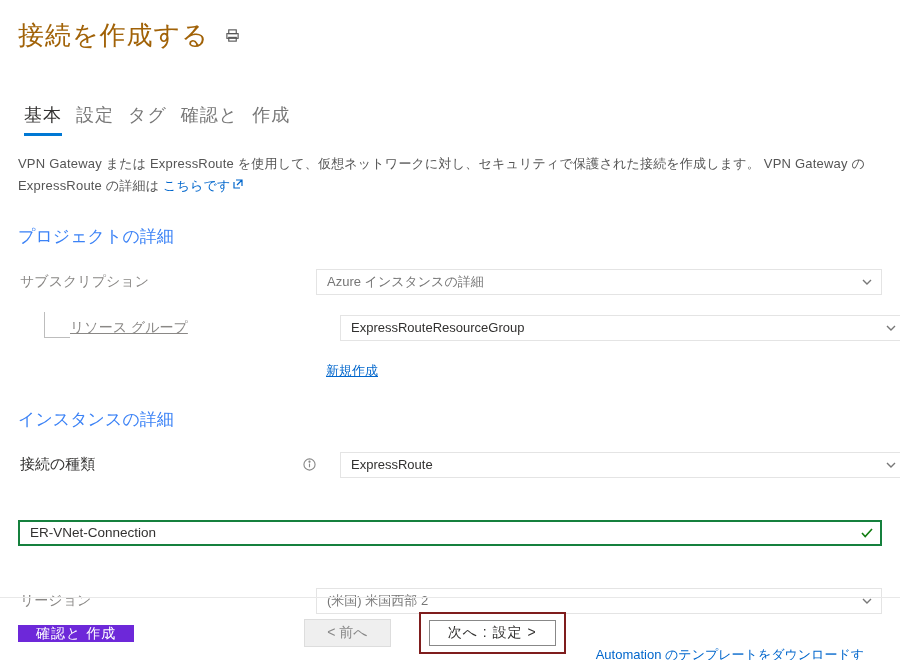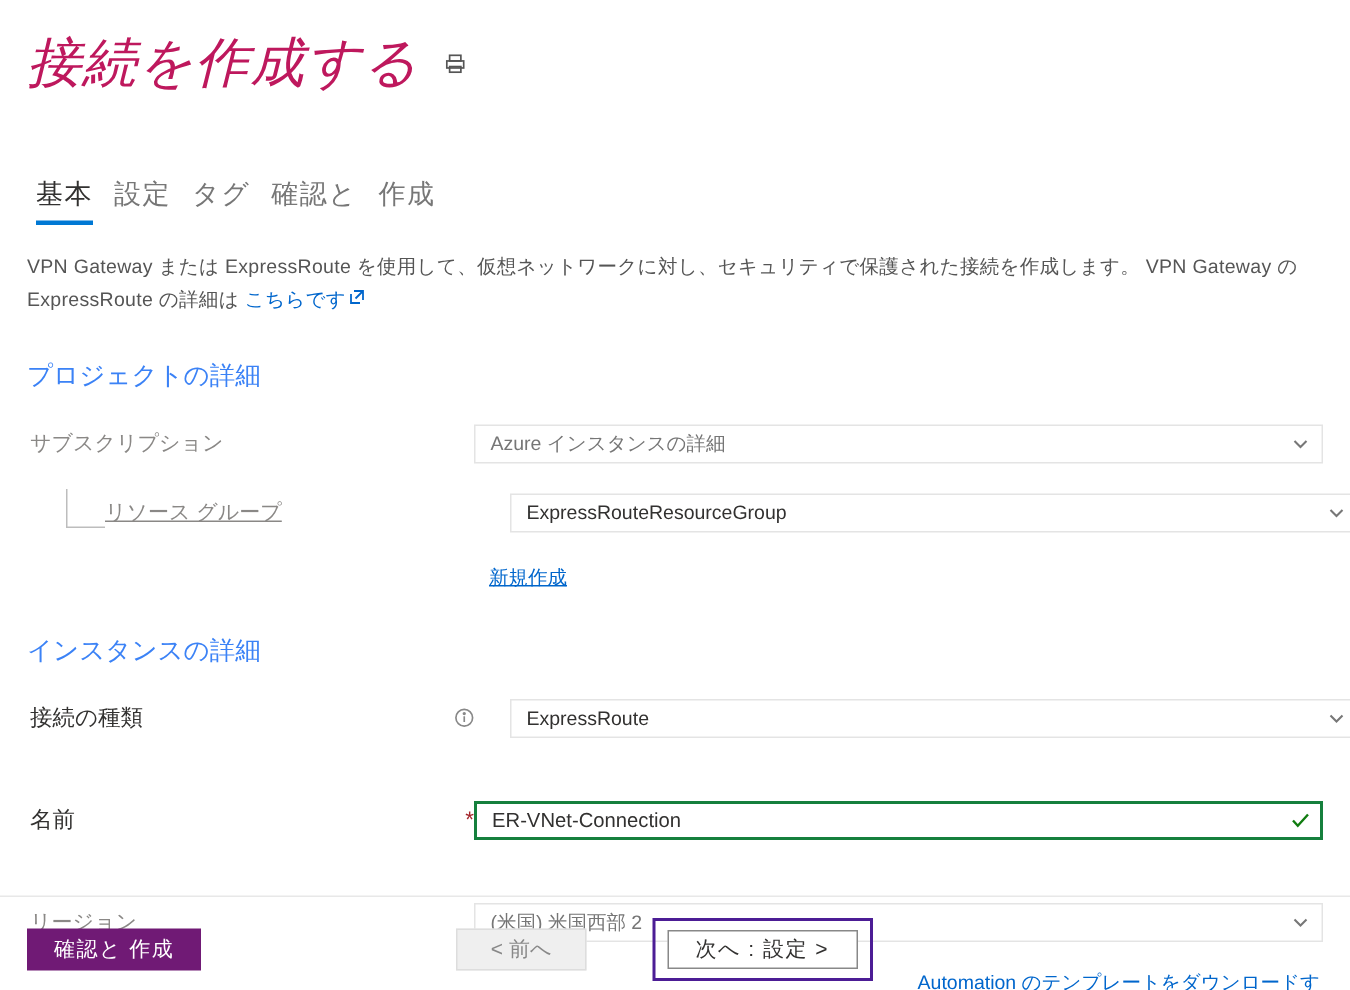--- a/index.html
+++ b/index.html
@@ -4,21 +4,21 @@
 <style>
   * { box-sizing: border-box; margin: 0; padding: 0; }
   html, body {
     width: 900px; height: 660px;
     font-family: "Segoe UI", "Yu Gothic UI", Meiryo, sans-serif;
     background: #ffffff; color: #323130;
     overflow: hidden;
   }
   .page { padding: 18px 18px 0 18px; height: 100%; position: relative; }
   .title-row { display: flex; align-items: center; gap: 16px; margin-bottom: 50px; }
-  .page-title { font-size: 36px; font-weight: 400; color: #be185d; letter-spacing: 1px; font-style: italic; }
+  .page-title { font-size: 26px; font-weight: 400; color: #a16207; letter-spacing: 1px; }
   .print-icon svg { width: 15px; height: 15px; display: block; }
   .tabs { display: flex; gap: 14px; margin-bottom: 18px; padding-left: 6px; }
   .tab {
     font-size: 18px; color: #777; padding-bottom: 6px; letter-spacing: 1px;
     cursor: default;
   }
   .tab.active { color: #323130; border-bottom: 3px solid #0078d4; }
   .desc {
     font-size: 13px; color: #555; line-height: 1.6; margin-bottom: 28px;
     letter-spacing: 0.2px;
@@ -72,31 +72,31 @@
   .footer-sep {
     position: absolute; left: 0; right: 0; bottom: 62px;
     border-top: 1px solid #e8e8e8;
   }
   .footer {
     position: absolute; left: 0; right: 0; bottom: 0;
     height: 54px; display: flex; align-items: center;
     padding: 0 18px; gap: 0;
   }
   .btn-primary {
-    background: #701a75; color: #fff; border: none;
-    height: 28px; padding: 0 18px; font-size: 14px;
+    background: #6d28d9; color: #fff; border: none;
+    height: 17px; padding: 0 18px; font-size: 14px;
     font-family: inherit; cursor: pointer; letter-spacing: 1px;
   }
   .btn-secondary {
     background: #efefef; color: #888; border: 1px solid #ddd;
     height: 28px; padding: 0 22px; font-size: 14px;
     font-family: inherit; cursor: pointer; margin-left: 170px;
   }
   .btn-next-wrap {
-    border: 2px solid #4c1d95; padding: 6px 8px; margin-left: 44px;
+    border: 2px solid #7f1d1d; padding: 6px 8px; margin-left: 28px;
     display: inline-flex;
   }
   .btn-next {
     background: #fff; color: #323130; border: 1px solid #888;
     height: 26px; padding: 0 18px; font-size: 14px;
     font-family: inherit; cursor: pointer; letter-spacing: 1px;
   }
   .footer-link { color: #0066cc; font-size: 13px; margin-left: 30px; text-decoration: none; margin-top: 43px; }
 </style>
 </head>
@@ -186,24 +186,20 @@
               <path d="M2 4l4 4 4-4"></path>
             </svg>
           </span>
       </div>
     </div>
   </div>
 
   <div class="section-gap"></div>
 
   <div class="field-row">
-    <div class="field-label dark">
-      <span>名前</span>
-      <span class="required">*</span>
-    </div>
     <div class="field-value">
       <div class="text-input-wrap">
         <input class="text-input" value="ER-VNet-Connection" style="">
         <span class="valid-icon">
             <svg viewBox="0 0 14 14" stroke="#107c10" fill="none" stroke-width="1.6">
               <path d="M2 7l3.2 3.5L12 3"></path>
             </svg>
           </span>
       </div>
     </div>

